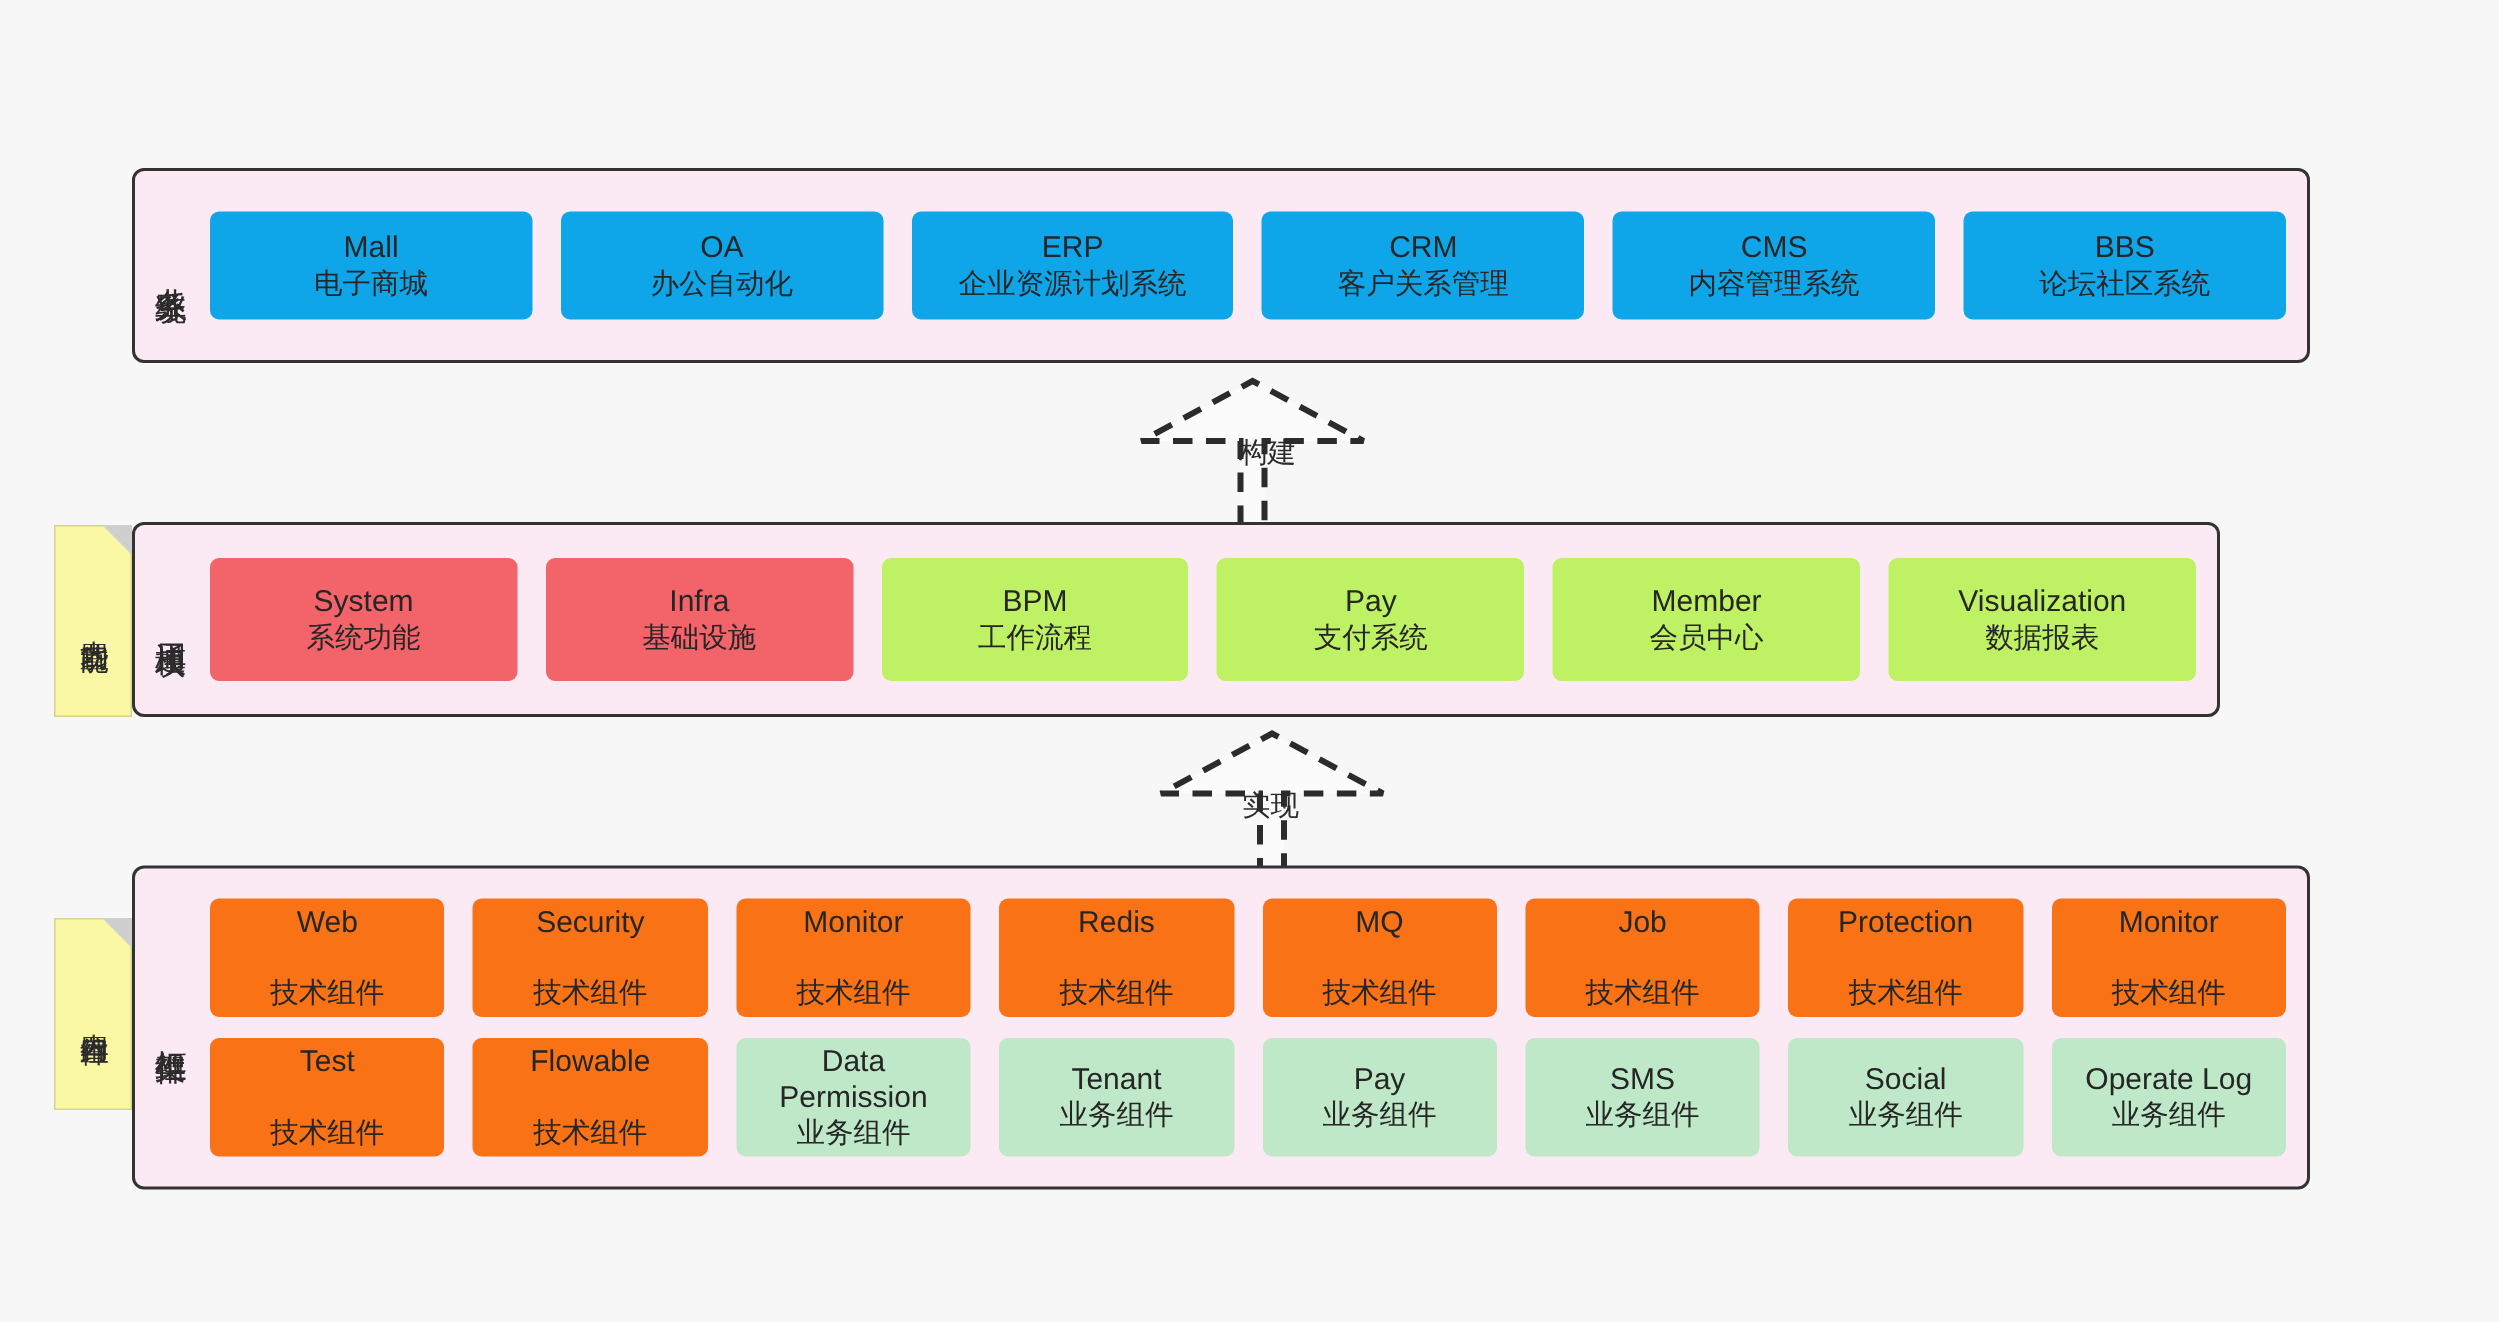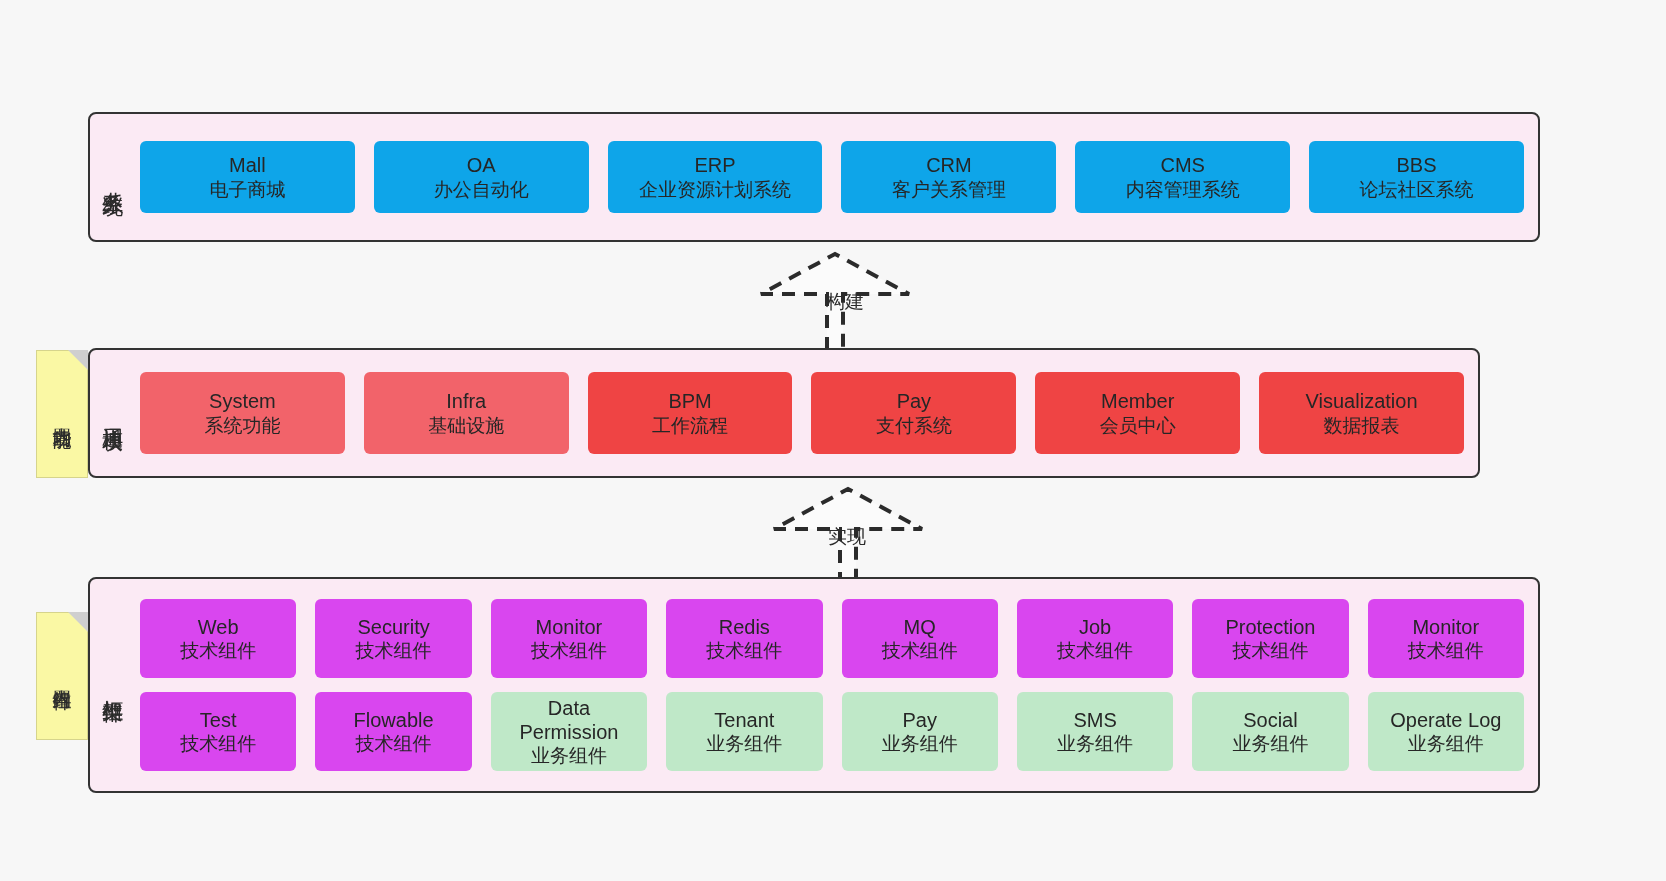--- a/index.html
+++ b/index.html
@@ -69,22 +69,22 @@
     line-height: 1.22;
     box-sizing: border-box;
     padding: 4px 6px;
   }
   .card .t1 { font-size: 20px; color: #262626; }
   .card .t2 { font-size: 19px; color: #262626; }
 
   
   .c-blue       { background: #0ea5e9; }
   .c-red        { background: #f2636a; }
-  .c-pink       { background: #ef4444; }
-  .c-green      { background: #d946ef; }
+  .c-pink       { background: #bef264; }
+  .c-green      { background: #f97316; justify-content: space-between; }
   .c-greenlight { background: #bfe8c8; }
 
   
   #layer-business { left: 88px;  top: 112px; width: 1452px; height: 130px; }
   #layer-common   { left: 88px;  top: 348px; width: 1392px; height: 130px; }
   #layer-frame    { left: 88px;  top: 577px; width: 1452px; height: 216px; }
 
   #layer-business .card { height: 72px; }
   #layer-common   .card { height: 82px; }
   #layer-frame    .card { height: 79px; }

